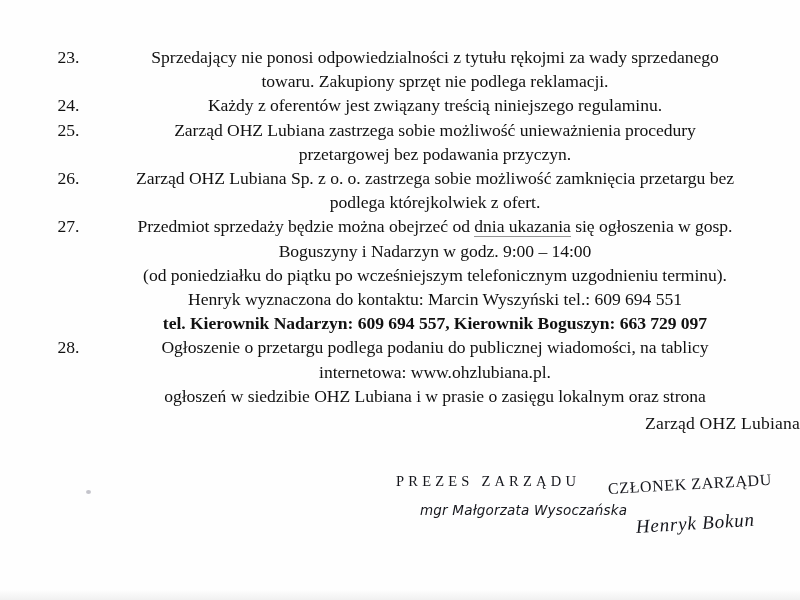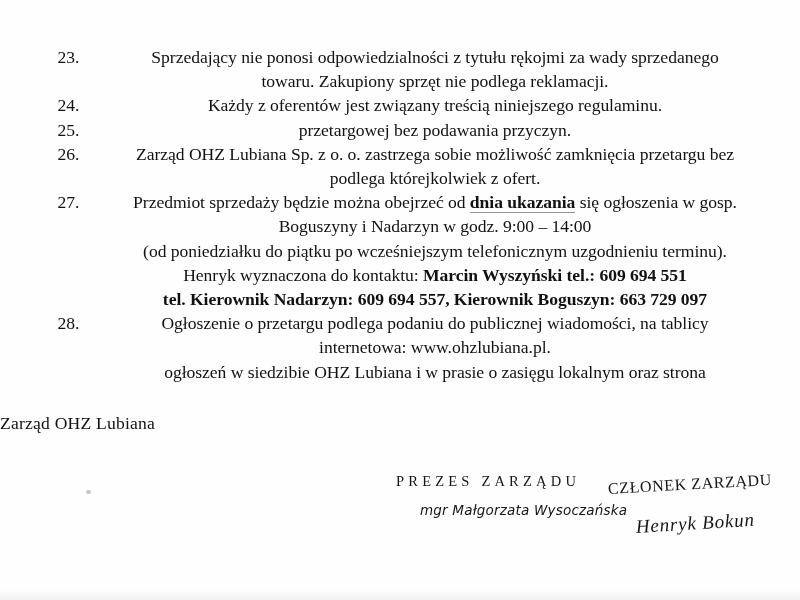--- a/index.html
+++ b/index.html
@@ -68,36 +68,35 @@
   }
   .clause-line {
     display: block;
     white-space: nowrap;
     text-align: center;
   }
   .clause-line.bold {
     font-weight: bold;
   }
   .bold-run {
-    font-weight: bold;
+    font-weight: normal;
   }
   
   .scan-underline {
     border-bottom: 1px solid rgba(60,60,60,0.55);
     padding-bottom: 0px;
-    font-weight: bold;
   }
 
   
   #closing-line {
     position: absolute;
     top: 413px;
     left: 0;
     right: 0;
-    text-align: left;
+    text-align: right;
     font-size: 17.6px;
     letter-spacing: 0.2px;
   }
 
   
   #signature-area {
     position: absolute;
     left: 0;
     top: 455px;
     width: 800px;
@@ -159,20 +158,21 @@
         <span class="clause-num">23.</span>
         <span class="clause-line"><span>Sprzedający nie ponosi odpowiedzialności z tytułu rękojmi za wady sprzedanego</span></span>
         <span class="clause-line"><span>towaru. Zakupiony sprzęt nie podlega reklamacji.</span></span>
       </div>
       <div class="clause">
         <span class="clause-num">24.</span>
         <span class="clause-line"><span>Każdy z oferentów jest związany treścią niniejszego regulaminu.</span></span>
       </div>
       <div class="clause">
         <span class="clause-num">25.</span>
+        <span class="clause-line"><span>Zarząd OHZ Lubiana zastrzega sobie możliwość unieważnienia procedury</span></span>
         <span class="clause-line"><span>przetargowej bez podawania przyczyn.</span></span>
       </div>
       <div class="clause">
         <span class="clause-num">26.</span>
         <span class="clause-line"><span>Zarząd OHZ Lubiana Sp. z o. o. zastrzega sobie możliwość zamknięcia przetargu bez</span></span>
         <span class="clause-line"><span>podlega którejkolwiek z ofert.</span></span>
       </div>
       <div class="clause">
         <span class="clause-num">27.</span>
         <span class="clause-line"><span>Przedmiot sprzedaży będzie można obejrzeć od </span><span class="scan-underline">dnia ukazania</span><span> się ogłoszenia w gosp.</span></span>

